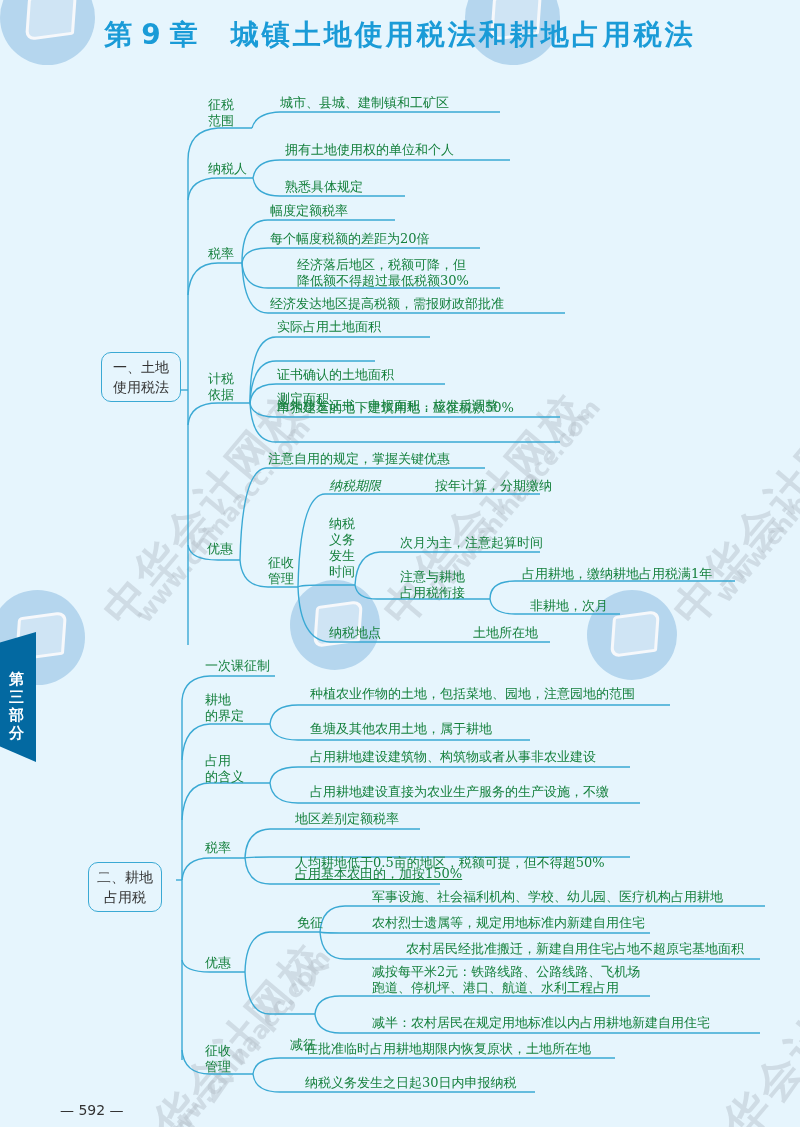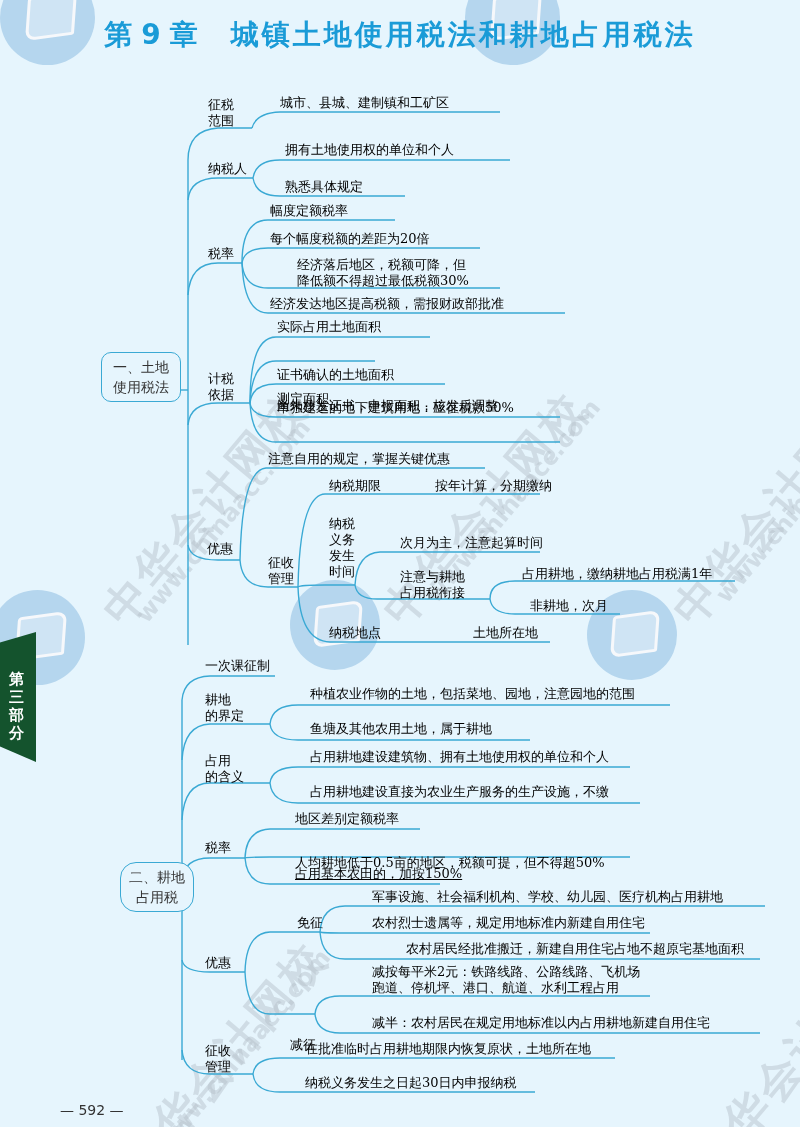--- a/index.html
+++ b/index.html
@@ -13,30 +13,30 @@
     position: absolute; left: 0; top: 16px; width: 800px; text-align: center;
     font-family: "DejaVu Sans", "Liberation Sans", sans-serif;
     font-size: 28px; font-weight: bold; color: #1a9bd7; letter-spacing: 3px;
     z-index: 3;
   }
   .title .num { margin: 0 6px; }
   .title .gap { display: inline-block; width: 30px; }
   svg.lines { position: absolute; left: 0; top: 0; z-index: 2; }
   .t {
     position: absolute; font-size: 13px; line-height: 16px; white-space: nowrap; z-index: 3;
-    color: #000000;
+    color: #15803d;
   }
   .node {
     position: absolute; z-index: 3; border: 1.5px solid #3aa9d4; border-radius: 10px;
     background: #e6f5fd; font-size: 14px; line-height: 20px; text-align: center;
     padding: 4px 0; color: #333;
   }
   .side-tab {
     position: absolute; left: 0; top: 632px; width: 36px; height: 130px; z-index: 4;
-    background: #14532d;
+    background: #0369a1;
     clip-path: polygon(0 8%, 100% 0, 100% 100%, 0 88%);
   }
   .side-tab span {
     position: absolute; left: 9px; top: 38px; width: 18px; color: #fff;
     font-family: "DejaVu Sans", "Liberation Sans", sans-serif; font-size: 15px; line-height: 18px;
     font-weight: bold;
   }
   .logo {
     position: absolute; border-radius: 50%; background: #b5d6ee; z-index: 1;
   }
@@ -163,47 +163,47 @@
 <div class="t" style="left:277px;top:343px;margin-top:48px;">测定面积</div>
 <div class="t" style="left:277px;top:367px;">证书确认的土地面积</div>
 <div class="t" style="left:277px;top:398px;">尚未核发证书，申报面积，核发后调整</div>
 <div class="t" style="left:277px;top:400px;">单独建造的地下建筑用地：应征税款50%</div>
 
 <div class="t" style="left:207px;top:541px;">优惠</div>
 <div class="t" style="left:268px;top:451px;">注意自用的规定，掌握关键优惠</div>
 
 <div class="t" style="left:268px;top:555px;white-space:pre-line;">征收
 管理</div>
-<div class="t" style="left:329px;top:478px;">纳税期限</div>
+<div class="t" style="left:329px;top:478px;font-style:italic;">纳税期限</div>
 <div class="t" style="left:435px;top:478px;">按年计算，分期缴纳</div>
 <div class="t" style="left:329px;top:516px;white-space:pre-line;">纳税
 义务
 发生
 时间</div>
 <div class="t" style="left:400px;top:535px;">次月为主，注意起算时间</div>
 <div class="t" style="left:400px;top:569px;white-space:pre-line;">注意与耕地
 占用税衔接</div>
 <div class="t" style="left:522px;top:566px;">占用耕地，缴纳耕地占用税满1年</div>
 <div class="t" style="left:530px;top:598px;">非耕地，次月</div>
 <div class="t" style="left:329px;top:625px;">纳税地点</div>
 <div class="t" style="left:473px;top:625px;">土地所在地</div>
 
-<div class="node" style="left:120px;top:862px;width:72px;white-space:pre-line;border-radius:16px;">二、耕地
+<div class="node" style="left:88px;top:862px;width:72px;white-space:pre-line;">二、耕地
 占用税</div>
 
 <div class="t" style="left:205px;top:658px;">一次课征制</div>
 
 <div class="t" style="left:205px;top:692px;white-space:pre-line;">耕地
 的界定</div>
 <div class="t" style="left:310px;top:686px;">种植农业作物的土地，包括菜地、园地，注意园地的范围</div>
 <div class="t" style="left:310px;top:721px;">鱼塘及其他农用土地，属于耕地</div>
 
 <div class="t" style="left:205px;top:753px;white-space:pre-line;">占用
 的含义</div>
-<div class="t" style="left:310px;top:749px;">占用耕地建设建筑物、拥有土地使用权的单位和个人</div>
+<div class="t" style="left:310px;top:749px;">占用耕地建设建筑物、构筑物或者从事非农业建设</div>
 <div class="t" style="left:310px;top:784px;">占用耕地建设直接为农业生产服务的生产设施，不缴</div>
 
 <div class="t" style="left:205px;top:840px;">税率</div>
 <div class="t" style="left:295px;top:811px;">地区差别定额税率</div>
 <div class="t" style="left:295px;top:839px;margin-top:16px;">人均耕地低于0.5亩的地区，税额可提，但不得超50%</div>
 <div class="t" style="left:295px;top:866px;text-decoration:underline;">占用基本农田的，加按150%</div>
 
 <div class="t" style="left:205px;top:955px;">优惠</div>
 <div class="t" style="left:297px;top:915px;">免征</div>
 <div class="t" style="left:372px;top:889px;">军事设施、社会福利机构、学校、幼儿园、医疗机构占用耕地</div>

